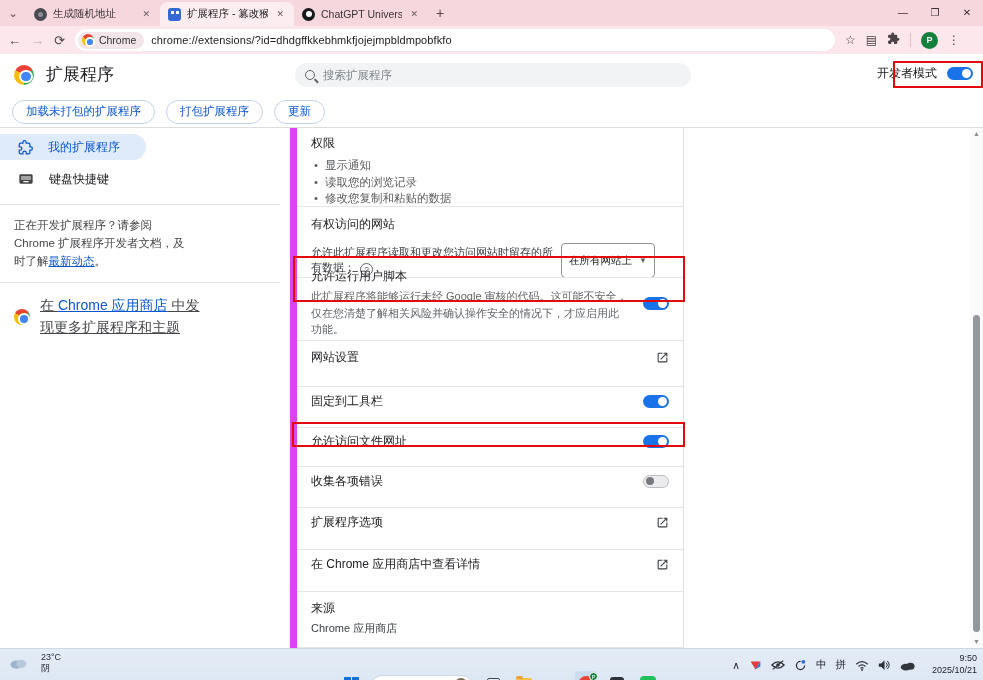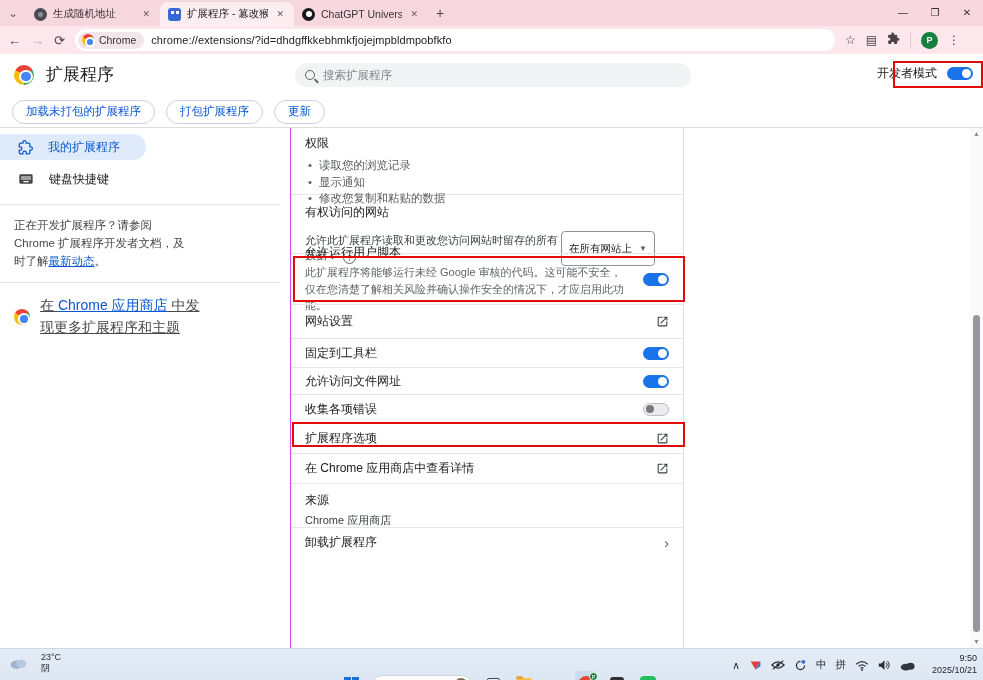--- a/index.html
+++ b/index.html
@@ -61,21 +61,21 @@
   .side-item.selected { background:#dfeafb; border-radius:0 16px 16px 0; color:#0b57d0; margin-top:6px; }
   .side-item.plain { margin-top:6px; }
   .side-item svg { flex:0 0 auto; }
   .side-div { border-top:1px solid #e3e3e6; margin:12px 0; width:280px; }
   .side-note { padding-left:14px; width:185px; font-size:11.5px; color:#47484b; line-height:1.55; }
   .side-link { color:#0b57d0; text-decoration:underline; }
   .store-row { display:flex; align-items:center; gap:10px; padding-left:14px; margin-top:2px; }
   .store-text { width:160px; font-size:14px; color:#47484b; line-height:1.55;text-decoration:underline; }
 
   
-  .card { position:absolute; left:290px; top:128px; width:394px; bottom:32px; background:#fff; border-left:1px solid #d946ef; border-right:1px solid #e0e0e3; display:flex; flex-direction:column; }
+  .card { position:absolute; left:290px; top:128px; width:394px; bottom:32px; background:#fff; border-left:7px solid #d946ef; border-right:1px solid #e0e0e3; display:flex; flex-direction:column;gap:12px; }
   .row { border-top:1px solid #e6e6e9; padding:0 14px; display:flex; align-items:center; justify-content:space-between; flex:0 0 auto; }
   .row.first { border-top:none; }
   .lbl { font-size:12px; color:#202124; }
   .sub { font-size:11px; color:#5f6368; line-height:1.5; margin-top:3px; }
   .colL { flex:1; padding-right:14px; }
   .bullets { list-style:none; margin-top:5px; }
   .bullets li { font-size:11.5px; color:#5a5b5e; line-height:1.45; padding-left:14px; position:relative; }
   .bullets li::before { content:"•"; position:absolute; left:3px; color:#5a5b5e; }
 
   .toggle { width:26px; height:13px; border-radius:7px; position:relative; flex:0 0 auto; }
@@ -224,22 +224,22 @@
       <p class="store-text"><span>在 </span><a class="side-link">Chrome 应用商店</a><span> 中发现更多扩展程序和主题</span></p>
     </div>
   </div>
 
   <div class="card">
 
     <div class="row first" style="height:66px; align-items:flex-start; padding-top:7px;">
       <div class="colL">
         <div class="lbl">权限</div>
         <ul class="bullets">
+          <li>显示通知</li>
           <li>读取您的浏览记录</li>
-          <li>显示通知</li>
           <li>修改您复制和粘贴的数据</li>
         </ul>
       </div>
     </div>
 
     <div class="row" style="height:59px; align-items:flex-start; padding-top:9px;">
       <div class="colL">
         <div class="lbl">有权访问的网站</div>
         <div style="display:flex; align-items:center; justify-content:space-between; margin-top:10px;">
           <div style="font-size:11px; color:#3c4043;">

